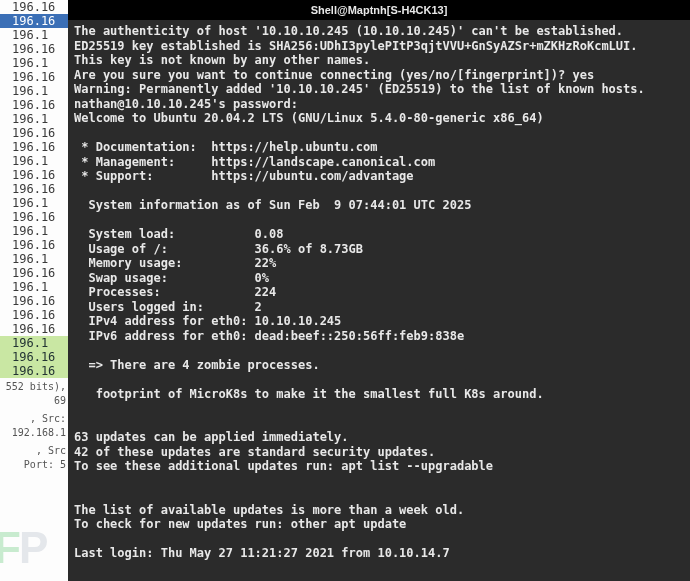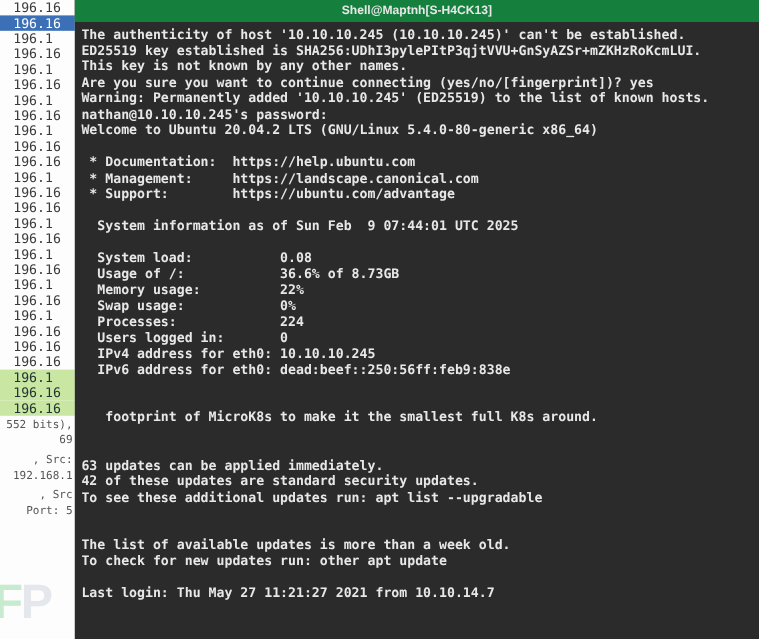--- a/index.html
+++ b/index.html
@@ -2,21 +2,21 @@
 <html><head>
 <meta charset="utf-8">
 <style>
   html,body{margin:0;padding:0;width:690px;height:581px;overflow:hidden;font-family:Menlo,Consolas,"DejaVu Sans Mono",monospace;font-size:12px;background:#d9dde2;}
   .left-col{position:absolute;left:0;top:0;width:68px;height:581px;background:#fdfdfd;color:#3a3a3a;line-height:14px;}
   .left-col .ip{padding:0 12px;white-space:nowrap;}
   .left-col .sel{background:#3b6fb6;color:#fff;}
   .left-col .green{background:#c9e7a3;color:#233;}
   .left-col .note{padding:2px;font-size:10px;color:#555;white-space:normal;text-align:right;}
   .terminal{position:absolute;left:68px;top:0;right:0;bottom:0;background:#2b2b2b;color:#e8e8e8;}
-  .term-title{height:20px;background:#15803d;color:#e8e8e8;text-align:center;font-family:sans-serif;font-size:11px;line-height:20px;font-weight:600;}
+  .term-title{height:20px;background:#000000;color:#e8e8e8;text-align:center;font-family:sans-serif;font-size:11px;line-height:20px;font-weight:600;}
   .term-body{padding:4px 6px;line-height:14.5px;}
   .term-body .l{white-space:pre;font-weight:bold;}
   .hex{position:absolute;right:0;top:388px;width:180px;color:#707070;font-size:10px;line-height:12px;background:transparent;font-family:monospace;}
   .hex .l{white-space:pre;}
   .hex .a{color:#3a66c2;}
   .wm{position:absolute;left:-6px;bottom:8px;font-family:sans-serif;font-size:44px;font-weight:800;color:rgba(180,190,200,.35);letter-spacing:-2px;pointer-events:none;}
   .wm span:first-child{color:rgba(100,200,120,.35);}
 </style>
 </head>
 <body>
@@ -86,24 +86,25 @@
         <div class="l"> * Management:     https://landscape.canonical.com</div>
         <div class="l"> * Support:        https://ubuntu.com/advantage</div>
         <div class="l">&nbsp;</div>
         <div class="l">  System information as of Sun Feb  9 07:44:01 UTC 2025</div>
         <div class="l">&nbsp;</div>
         <div class="l">  System load:           0.08</div>
         <div class="l">  Usage of /:            36.6% of 8.73GB</div>
         <div class="l">  Memory usage:          22%</div>
         <div class="l">  Swap usage:            0%</div>
         <div class="l">  Processes:             224</div>
-        <div class="l">  Users logged in:       0</div>
+        <div class="l">  Users logged in:       2</div>
         <div class="l">  IPv4 address for eth0: 10.10.10.245</div>
         <div class="l">  IPv6 address for eth0: dead:beef::250:56ff:feb9:838e</div>
         <div class="l">&nbsp;</div>
+        <div class="l">  =&gt; There are 4 zombie processes.</div>
         <div class="l">&nbsp;</div>
         <div class="l">   footprint of MicroK8s to make it the smallest full K8s around.</div>
         <div class="l">&nbsp;</div>
         <div class="l">&nbsp;</div>
         <div class="l">63 updates can be applied immediately.</div>
         <div class="l">42 of these updates are standard security updates.</div>
         <div class="l">To see these additional updates run: apt list --upgradable</div>
         <div class="l">&nbsp;</div>
         <div class="l">&nbsp;</div>
         <div class="l">The list of available updates is more than a week old.</div>

